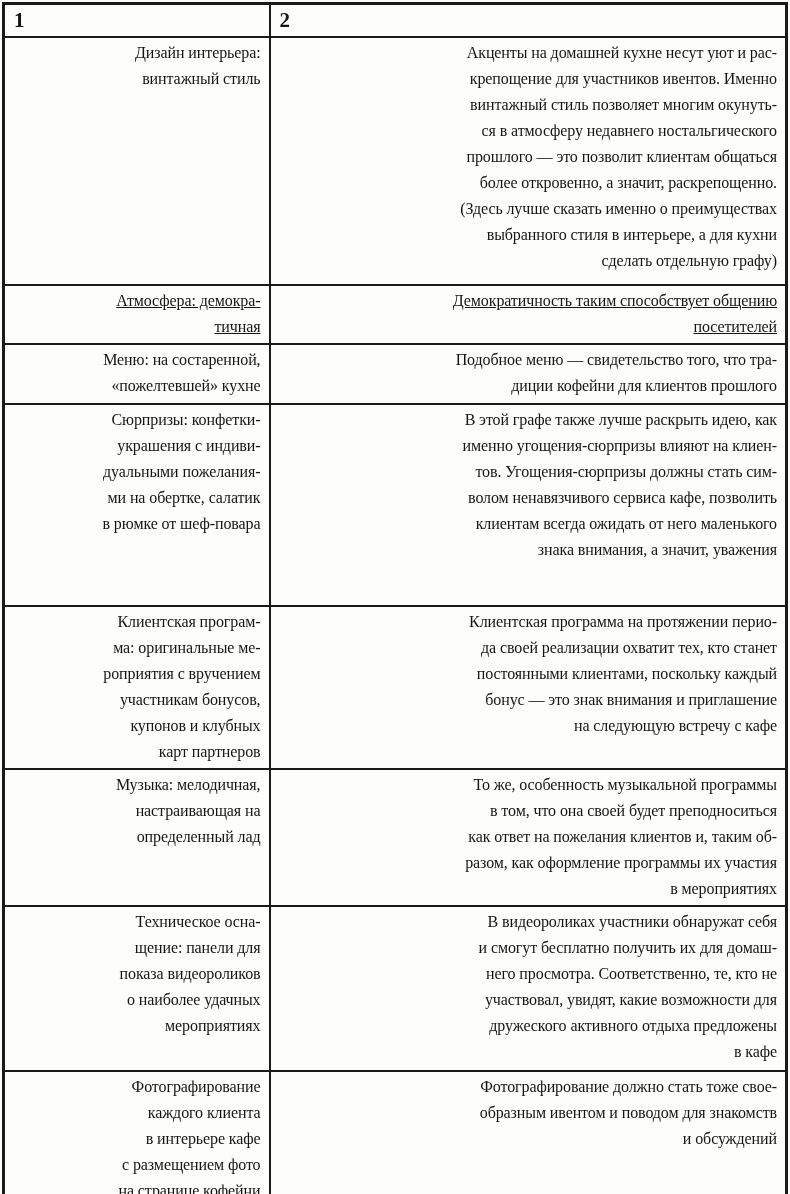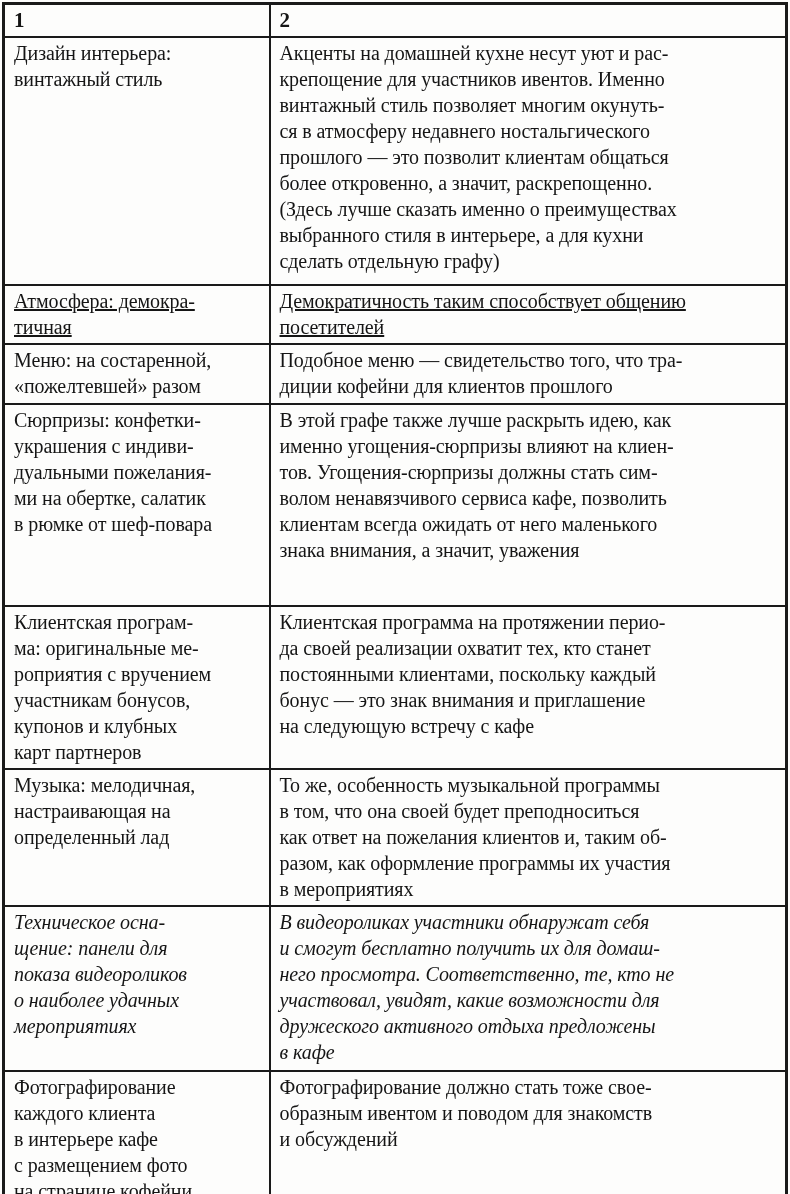--- a/index.html
+++ b/index.html
@@ -24,39 +24,40 @@
     border-collapse: collapse;
     table-layout: fixed;
     border: 3px solid #1a1a1a;
   }
   col.c1 { width: 266px; }
   col.c2 { width: auto; }
   th, td {
     border: 2px solid #1a1a1a;
     vertical-align: top;
     padding: 2px 8px 3px 9px;
-    font-size: 20px;
+    font-size: 16px;
     line-height: 26px;
     white-space: pre-line;
     letter-spacing: -0.1px;
     overflow: hidden;
+    text-align: right;
   }
   th {
     text-align: left;
     font-weight: bold;
     font-size: 21px;
   }
   thead tr            { height: 30px;  }
   tbody tr:nth-child(1){ height: 248px; }
   tbody tr:nth-child(2){ height: 56px; text-decoration: underline;  }
   tbody tr:nth-child(3){ height: 60px;  }
   tbody tr:nth-child(4){ height: 202px; }
   tbody tr:nth-child(5){ height: 162px; }
   tbody tr:nth-child(6){ height: 137px; }
-  tbody tr:nth-child(7){ height: 165px; font-style: italic; }
+  tbody tr:nth-child(7){ height: 165px; }
   tbody tr:nth-child(8){ height: 166px; }
 </style>
 </head>
 <body>
 
 <div class="page">
   <table class="doc-table">
     <colgroup>
       <col class="c1">
       <col class="c2">
@@ -82,21 +83,21 @@
 сделать отдельную графу)</td>
       </tr>
       <tr>
         <td>Атмосфера: демокра-
 тичная</td>
         <td>Демократичность таким способствует общению
 посетителей</td>
       </tr>
       <tr>
         <td>Меню: на состаренной,
-«пожелтевшей» разом</td>
+«пожелтевшей» кухне</td>
         <td>Подобное меню — свидетельство того, что тра-
 диции кофейни для клиентов прошлого</td>
       </tr>
       <tr>
         <td>Сюрпризы: конфетки-
 украшения с индиви-
 дуальными пожелания-
 ми на обертке, салатик
 в рюмке от шеф-повара</td>
         <td>В этой графе также лучше раскрыть идею, как

